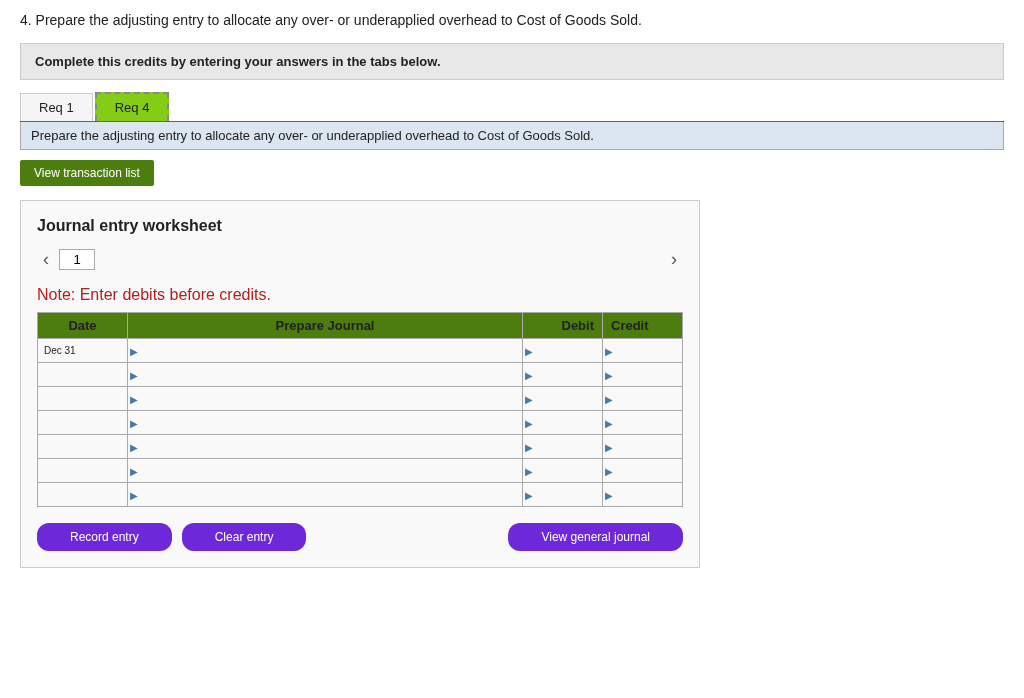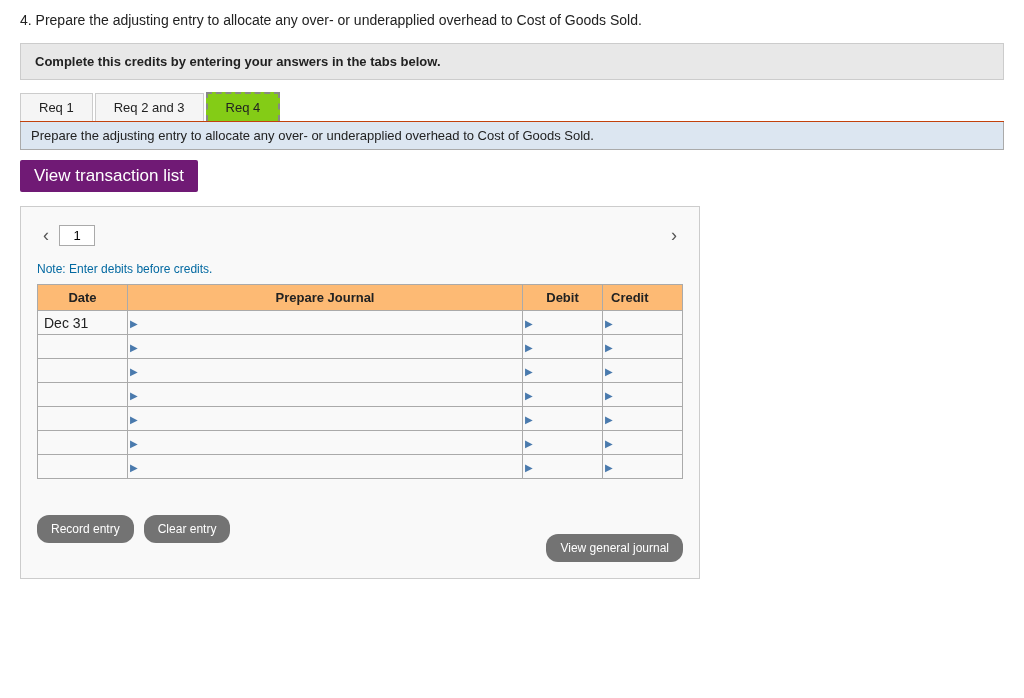--- a/index.html
+++ b/index.html
@@ -53,26 +53,26 @@
     .tab-content-header {
       background: #dce6f1;
       border: 1px solid #aaa;
       border-top: none;
       padding: 6px 10px;
       font-size: 13px;
       margin-bottom: 10px;
     }
 
     .btn-view-transaction {
-      background: #701a75;
+      background: #4d7c0f;
       color: #fff;
       border: none;
       padding: 6px 14px;
       cursor: pointer;
-      font-size: 17px;
+      font-size: 12px;
       margin-bottom: 14px;
       border-radius: 2px;
     }
 
     .worksheet-box {
       border: 1px solid #ccc;
       background: #f9f9f9;
       padding: 16px;
       max-width: 680px;
     }
@@ -115,54 +115,54 @@
       border: 1px solid #ccc;
       background: #fff;
       padding: 10px 12px;
       font-size: 13px;
       min-height: 80px;
       margin-bottom: 10px;
       color: #333;
     }
 
     .note-text {
-      color: #0369a1;
-      font-size: 12px;
+      color: #b91c1c;
+      font-size: 16px;
       margin-bottom: 8px;
     }
 
     .journal-table {
       width: 100%;
       border-collapse: collapse;
       font-size: 13px;
       margin-bottom: 16px;
     }
 
     .journal-table th {
-      background: #fdba74;
+      background: #4d7c0f;
       border: 1px solid #aaa;
       padding: 5px 8px;
       text-align: center;
       font-weight: bold;
     }
 
     .journal-table th.date-col { text-align: center; width: 90px; }
     .journal-table th.journal-col { text-align: center; }
-    .journal-table th.debit-col { text-align: center; width: 80px; }
+    .journal-table th.debit-col { text-align: right; width: 80px; }
     .journal-table th.credit-col { text-align: left; width: 80px; }
 
     .journal-table td {
       border: 1px solid #aaa;
       height: 24px;
       padding: 2px 4px;
     }
 
     .journal-table td.date-cell {
       width: 90px;
-      font-size: 14px;
+      font-size: 10px;
       padding-left: 6px;
       margin-left: 12px;
     }
 
     .journal-table td.journal-cell {
       position: relative;
     }
 
     .journal-table td.debit-cell,
     .journal-table td.credit-cell {
@@ -188,69 +188,66 @@
       padding-left: 12px;
     }
 
     .bottom-buttons {
       display: flex;
       gap: 10px;
       align-items: center;
     }
 
     .btn-action {
-      background: #737373;
+      background: #6d28d9;
       color: #fff;
       border: none;
-      padding: 7px 14px;
+      padding: 7px 33px;
       cursor: pointer;
       font-size: 12px;
       border-radius: 12px;
     }
 
     .btn-action.right {
       margin-left: auto;
-      margin-top: 39px;
     }
   </style>
 </head>
 <body>
 
 
 
 <div class="question-header">
   <span>4.</span>
   <span>Prepare the adjusting entry to allocate any over- or underapplied overhead to Cost of Goods Sold.</span>
 </div>
 
 <div class="complete-box">
   <span>Complete this credits by entering your answers in the tabs below.</span>
 </div>
 
 <div class="tabs-area">
   <div class="tab">
     <span>Req 1</span>
   </div>
-  <div class="tab">
-    <span>Req 2 and 3</span>
-  </div>
   <div class="tab active">
     <span>Req 4</span>
   </div>
 </div>
 
 <div class="tab-content-header">
   <span>Prepare the adjusting entry to allocate any over- or underapplied overhead to Cost of Goods Sold.</span>
 </div>
 
 <button class="btn-view-transaction">
   <span>View transaction list</span>
 </button>
 
 <div class="worksheet-box">
+  <div class="worksheet-title">Journal entry worksheet</div>
 
   <div class="nav-row">
     <button class="nav-arrow">‹</button>
     <input class="nav-page-input" type="text" value="1" style="">
     <button class="nav-arrow nav-right">›</button>
   </div>
 
 
   <div class="note-text">Note: Enter debits before credits.</div>
 

